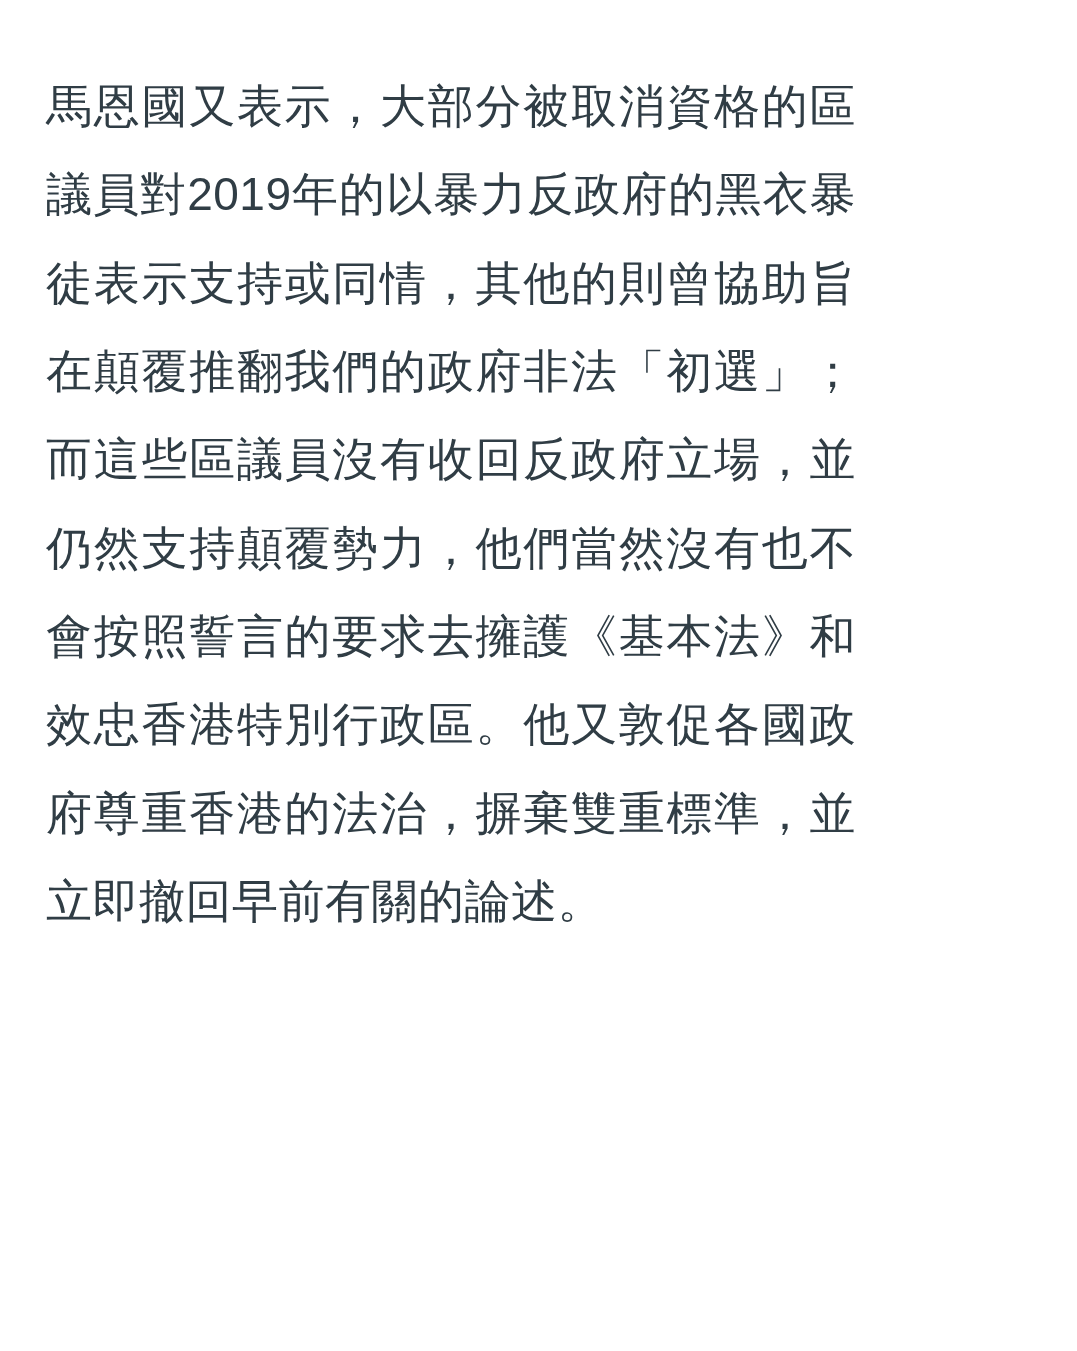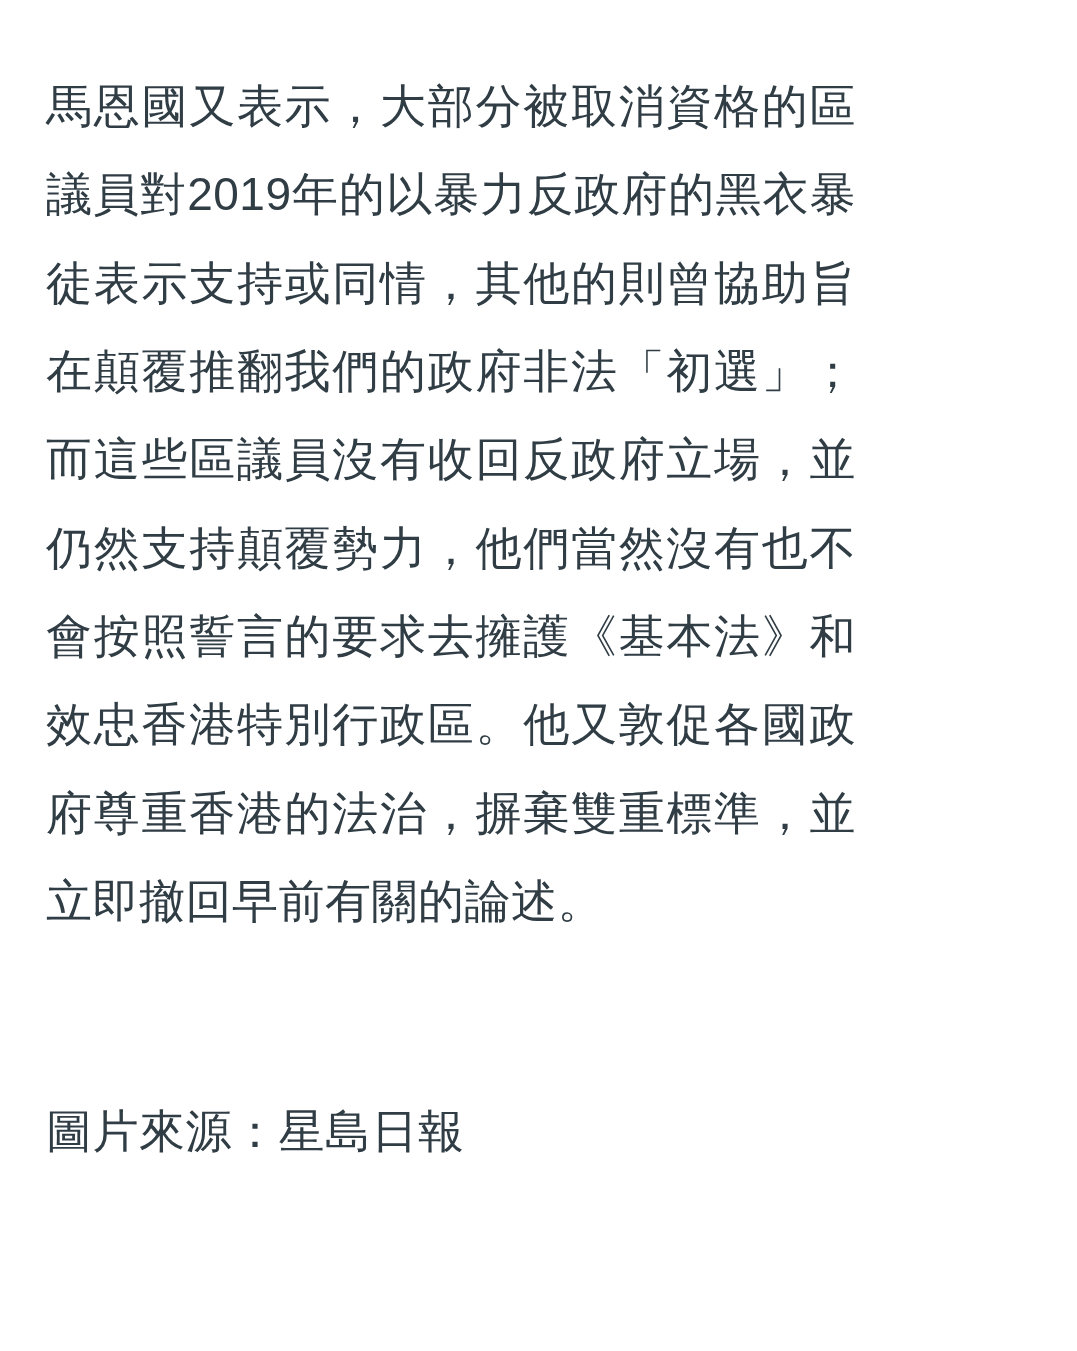--- a/index.html
+++ b/index.html
@@ -46,14 +46,13 @@
   }
 </style>
 </head>
 <body>
 
 <div class="page">
   <div class="article-body">
     <p class="paragraph">馬恩國又表示，大部分被取消資格的區議員對2019年的以暴力反政府的黑衣暴徒表示支持或同情，其他的則曾協助旨在顛覆推翻我們的政府非法「初選」；而這些區議員沒有收回反政府立場，並仍然支持顛覆勢力，他們當然沒有也不會按照誓言的要求去擁護《基本法》和效忠香港特別行政區。他又敦促各國政府尊重香港的法治，摒棄雙重標準，並立即撤回早前有關的論述。</p>
   </div>
   <div class="spacer"></div>
-  <div class="caption">圖片來源：星島日報</div>
 </div>
 
 </body></html>

